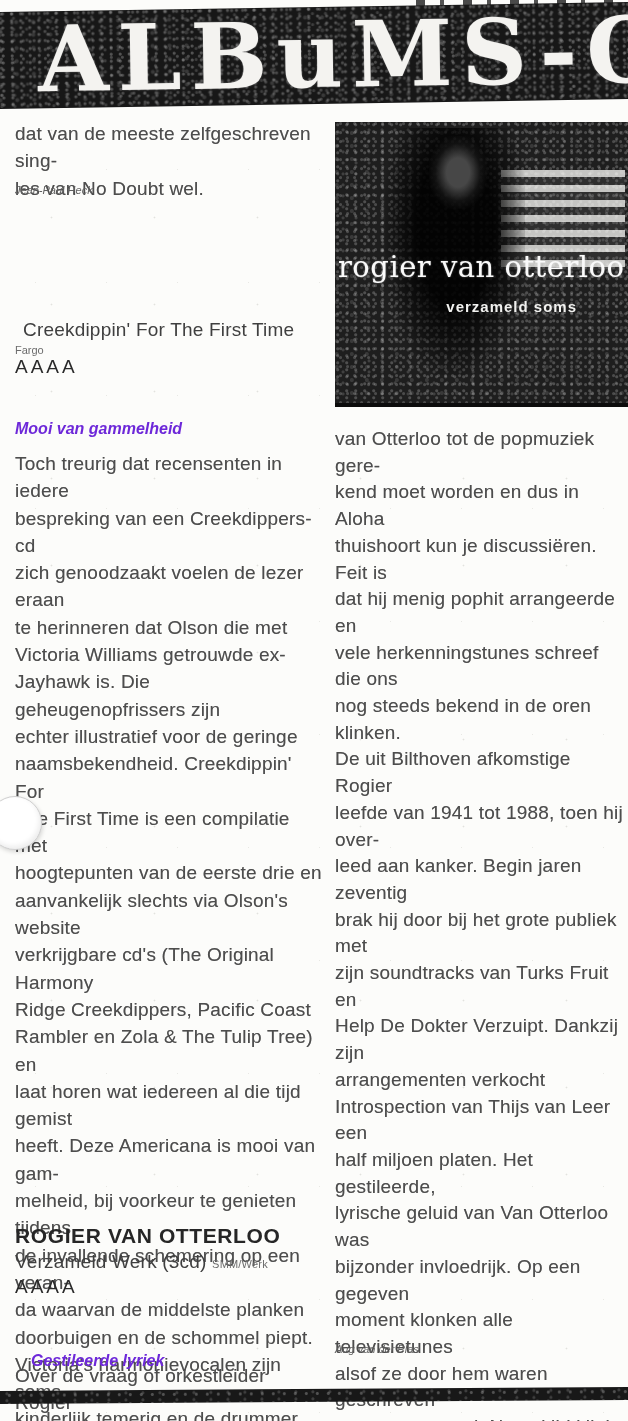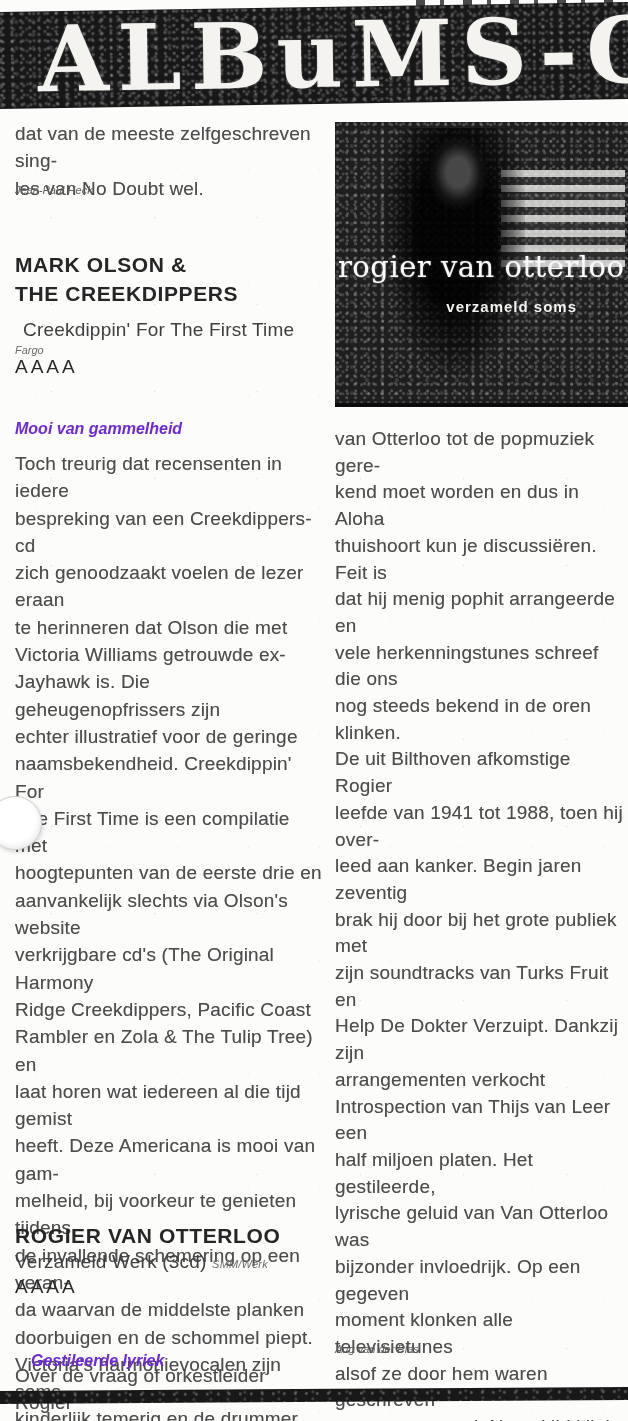--- a/index.html
+++ b/index.html
@@ -47,21 +47,21 @@
     color:#4d4d4d;white-space:pre-line;
     text-shadow:0 0 .5px rgba(90,90,90,.5);
   }
   .col-right .body-text{line-height:26.7px;}
   .byline{font-style:italic;font-size:11px;line-height:19px;color:#606060;}
   .artist-heading{
     font-weight:800;font-size:21px;line-height:29px;letter-spacing:.6px;
     color:#262626;white-space:pre-line;
   }
   .album-title{font-size:19px;color:#3f3f3f;letter-spacing:.2px;}
-  .label-small{font-style:italic;font-size:11px;color:#6c6c6c;}
+  .label-small{font-size:11px;color:#6c6c6c;}
   .rating{font-weight:400;font-size:19px;letter-spacing:3px;color:#2a2a2a;}
   .review-title{font-style:italic;font-weight:700;font-size:16px;color:#6d28d9;}
 
   
   .album-cover{
     position:absolute;left:335px;top:122px;width:293px;height:281px;overflow:hidden;
     background-color:#1e1e1e;border-bottom:4px solid #0c0c0c;
     background-image:
       radial-gradient(circle at 30% 40%,rgba(255,255,255,.22) 1px,transparent 2px),
       radial-gradient(circle at 62% 72%,rgba(255,255,255,.15) 1px,transparent 2px),
@@ -121,22 +121,20 @@
   <div class="masthead">
     <span class="masthead-text">ALBuMS-OP</span>
   </div>
 
   <div class="col-left">
 
     <p class="blk body-text" style="top:120px;margin:0;">dat van de meeste zelfgeschreven sing-
 les van No Doubt wel.</p>
     <p class="blk byline" style="top:181px;margin:0;">Jean-Paul Heck</p>
 
-    <h2 class="blk artist-heading" style="top:250px;margin:0;">MARK OLSON &amp;
-THE CREEKDIPPERS</h2>
     <p class="blk album-title" style="top:311px;margin:8px;">Creekdippin' For The First Time</p>
     <p class="blk label-small" style="top:344px;margin:0;">Fargo</p>
     <p class="blk rating" style="top:356px;margin:0;">AAAA</p>
 
     <p class="blk review-title" style="top:420px;margin:0;">Mooi van gammelheid</p>
     <p class="blk body-text" style="top:450px;margin:0;">Toch treurig dat recensenten in iedere
 bespreking van een Creekdippers-cd
 zich genoodzaakt voelen de lezer eraan
 te herinneren dat Olson die met
 Victoria Williams getrouwde ex-

